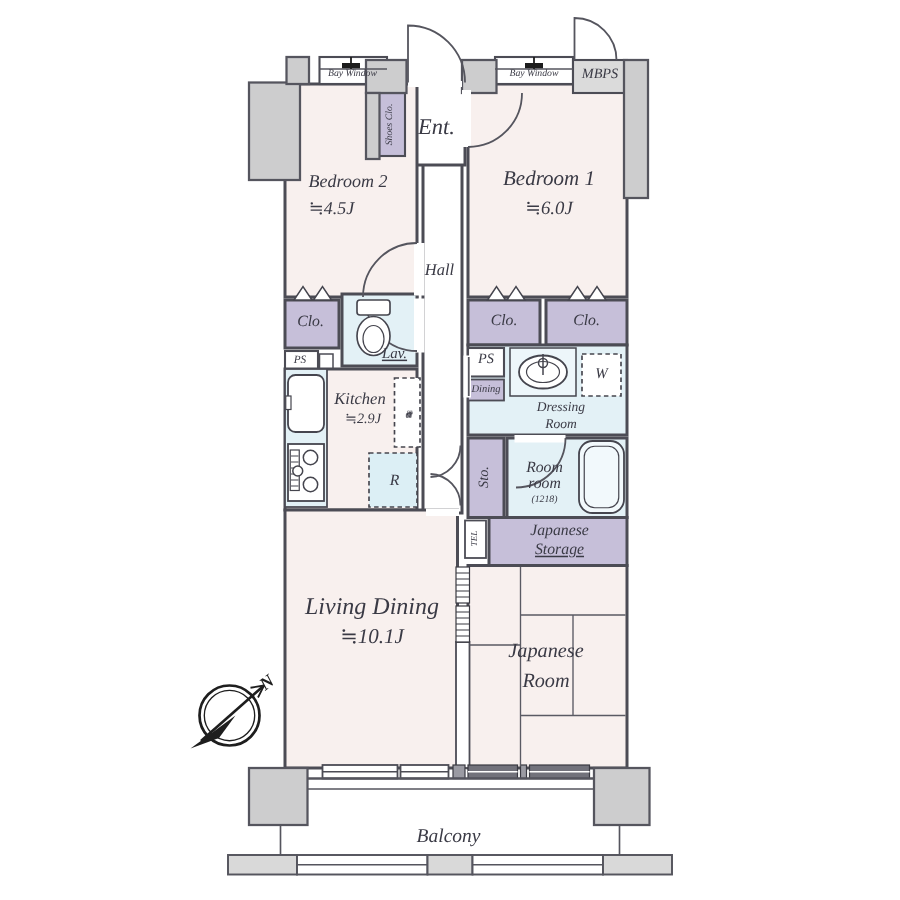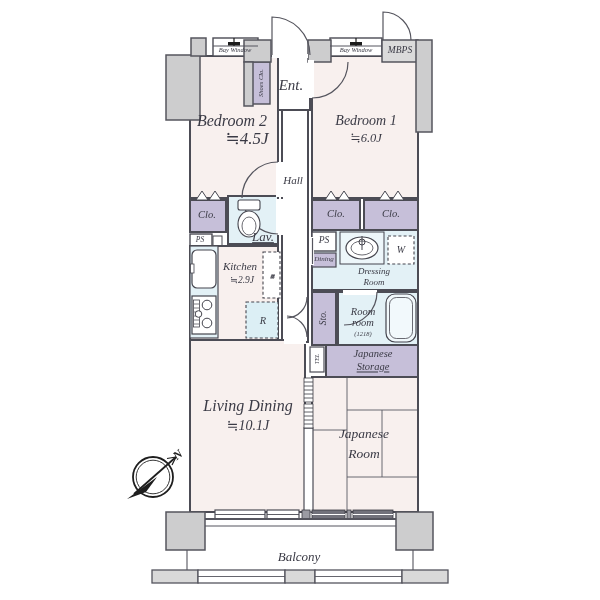--- a/index.html
+++ b/index.html
@@ -175,28 +175,28 @@
   </g>
 </svg>
 
 <div class="lbl" style="left:235px;top:50px;font-size:6.5px;">Bay Window</div>
 <div class="lbl" style="left:356px;top:50px;font-size:6.5px;">Bay Window</div>
 <div class="lbl" style="left:400px;top:51px;font-size:9.5px;">MBPS</div>
 <div class="lbl" style="left:291px;top:86px;font-size:15px;">Ent.</div>
 <div class="lbl rot" style="left:261px;top:83px;font-size:6.5px;">Shoes Clo.</div>
 <div class="lbl" style="left:293px;top:181px;font-size:11px;">Hall</div>
 
-<div class="lbl" style="left:232px;top:121px;font-size:16px;">Bedroom 2</div>
-<div class="lbl" style="left:247px;top:139px;font-size:17px;">≒4.5J</div>
+<div class="lbl" style="left:232px;top:121px;font-size:12px;">Bedroom 2</div>
+<div class="lbl" style="left:221px;top:139px;font-size:12px;">≒4.5J</div>
 <div class="lbl" style="left:366px;top:121px;font-size:14px;">Bedroom 1</div>
 <div class="lbl" style="left:366px;top:139px;font-size:12.5px;text-align:center;">≒6.0J</div>
 
 <div class="lbl" style="left:207px;top:215px;font-size:10.5px;">Clo.</div>
 <div class="lbl" style="left:200px;top:240px;font-size:7.5px;">PS</div>
-<div class="lbl" style="left:263px;top:237px;font-size:13px;text-decoration:underline;">Lav.</div>
+<div class="lbl" style="left:263px;top:237px;font-size:10px;text-decoration:underline;">Lav.</div>
 
 <div class="lbl" style="left:336px;top:214px;font-size:10.5px;">Clo.</div>
 <div class="lbl" style="left:391px;top:214px;font-size:10.5px;">Clo.</div>
 <div class="lbl" style="left:324px;top:241px;font-size:9.5px;">PS</div>
 <div class="lbl" style="left:324px;top:260px;font-size:7px;">Dining</div>
 <div class="lbl" style="left:401px;top:250px;font-size:10px;">W</div>
 <div class="lbl" style="left:374px;top:272px;font-size:9px;">Dressing</div>
 <div class="lbl" style="left:374px;top:283px;font-size:9px;">Room</div>
 
 <div class="lbl" style="left:240px;top:267px;font-size:11px;">Kitchen</div>

